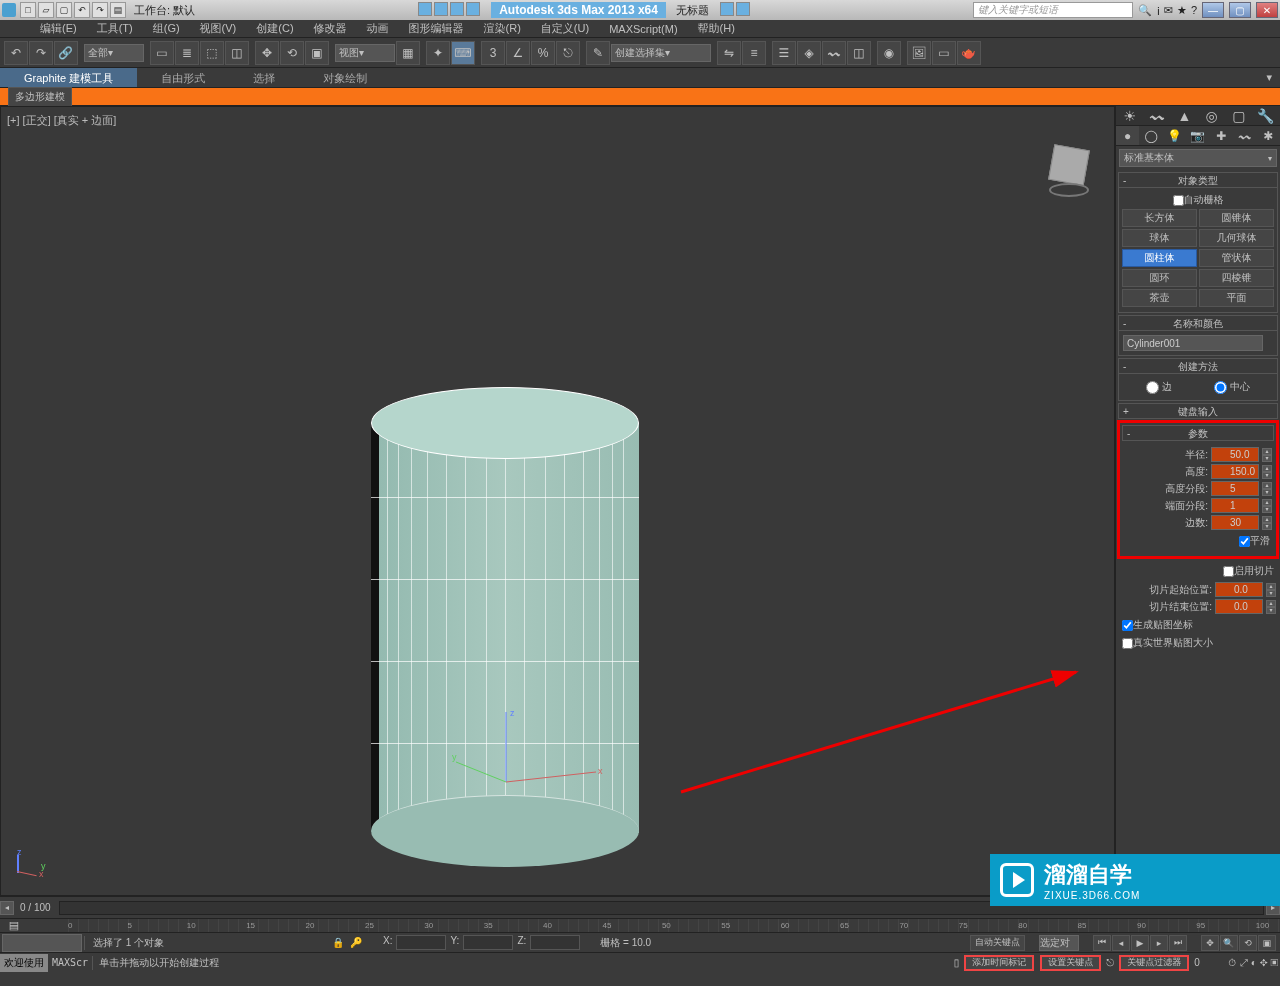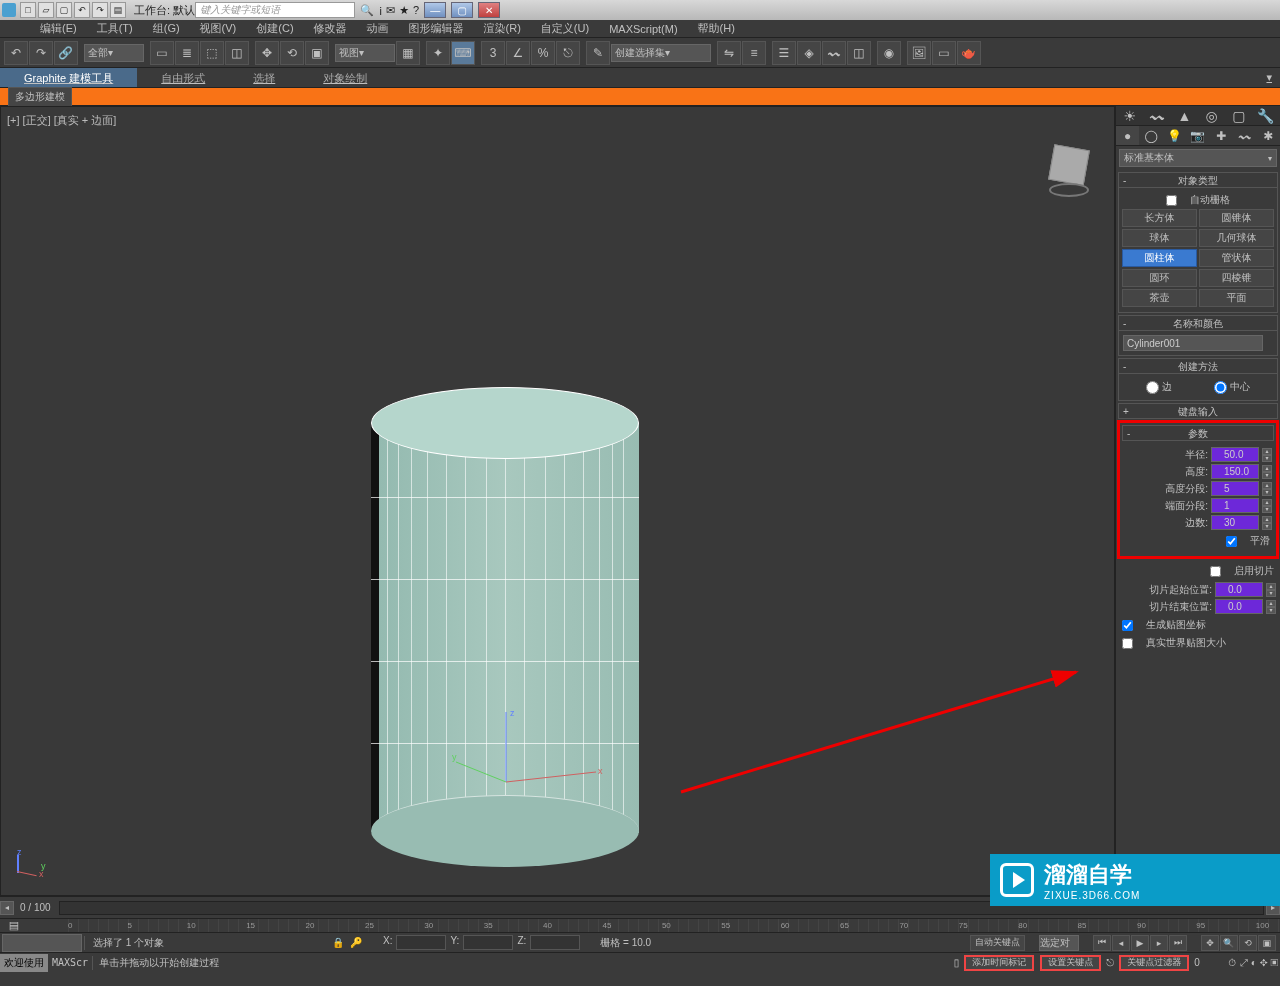--- a/index.html
+++ b/index.html
@@ -25,21 +25,21 @@
 .menubar span { padding: 2px 10px; font-size: 11px; cursor:default; }
 
 
 .maintb { height: 30px; background: #3a3a3a; display: flex; align-items: center; padding: 0 4px; gap: 1px; border-bottom:1px solid #222;}
 .maintb .tbtn { width: 24px; height: 24px; background: #454545; border: 1px solid #555; display:flex; align-items:center; justify-content:center; font-size:12px; }
 .maintb .sep { width:4px;}
 .maintb .dd { width:60px; height:18px; background:#555; border:1px solid #666; display:flex; align-items:center; padding:0 3px; font-size:10px;}
 .maintb .tbtn.hl { background:#5a7a9a;}
 
 
-.ribbon { height: 20px; background: #3a3a3a; display: flex; border-bottom:1px solid #222;text-decoration:underline;}
+.ribbon { height: 20px; background: #3a3a3a; display: flex; border-bottom:1px solid #222;}
 .ribbon .tab { padding: 3px 24px; font-size: 11px; color:#aaa;}
 .ribbon .tab.active { background: #4a6a8a; color: #fff; }
 .ribbonbar { height: 18px; background: #f97316; border-bottom:1px solid #222; display:flex; align-items:center; padding:0 8px; font-size:10px;}
 .ribbonbar .dd { background:#454545; padding:2px 6px; border:1px solid #555;}
 
 
 .main { display: flex; height: 790px; }
 .viewport { flex: 1; background: #393939; border: 1px solid #222; position: relative; }
 .vplabel { position: absolute; top: 6px; left: 6px; font-size: 11px; color: #bbb; }
 .gizmo { position: absolute; bottom: 18px; left: 14px; width:30px; height:30px;}
@@ -73,33 +73,33 @@
 
 .rollhead { height:16px; background:#3a3a3a; border:1px solid #555; margin:2px 2px 0 2px; text-align:center; font-size:10px; line-height:16px; position:relative;}
 .rollhead::before { content:'-'; position:absolute; left:4px;}
 .rollhead.plus::before { content:'+';}
 .rollbody { margin:0 2px; padding:3px; border:1px solid #555; border-top:none; background:#3a3a3a;}
 
 .btnrow { display:flex; gap:2px; margin-bottom:2px;}
 .btnrow .pbtn { flex:1; height:18px; background:#454545; border:1px solid #555; text-align:center; line-height:16px; font-size:10px;}
 .btnrow .pbtn.active { background:#3a7ad0; color:#fff; border-color:#2a5aa0;}
 
-.chk-row { display:flex; align-items:center; gap:13px; padding:2px; font-size:10px; justify-content:center;}
+.chk-row { display:flex; align-items:center; gap:0; padding:2px; font-size:10px; justify-content:center;}
 .chk-row input { width:11px; height:11px;}
 
 .name-row { display:flex; gap:20px; padding:1px;}
 .name-row input { flex:1; height:16px; background:#555; border:1px solid #666; color:#ccc; font-size:10px; padding:0 3px;}
 .name-row .swatch { width:16px; height:16px; background:#b0d8c8; border:1px solid #666;}
 
 .radio-row { display:flex; justify-content:space-around; padding:3px; font-size:10px;}
 .radio-row label { display:flex; align-items:center; gap:3px;}
 
 .param-row { display:flex; align-items:center; margin:2px 0; font-size:10px; justify-content:flex-end; gap:3px;}
 .param-row .plbl { text-align:right;}
-.param-row .pval { width:48px; height:15px; background:#6d28d9; border:1px solid #666; color:#ccc; font-size:10px; padding:0 12px; display:flex; align-items:center;}
+.param-row .pval { width:48px; height:15px; background:#c2410c; border:1px solid #666; color:#ccc; font-size:10px; padding:0 18px; display:flex; align-items:center;}
 .param-row .spin { width:10px; display:flex; flex-direction:column;}
 .param-row .spin span { height:7px; background:#555; border:1px solid #666; font-size:6px; line-height:5px; text-align:center;}
 
 .redbox { border: 3px solid #e00; padding:2px; margin:1px;}
 
 
 .timeline-area { height: 22px; background:#3a3a3a; display:flex; align-items:center; border-top:1px solid #222;}
 .timeline-area .scroll { flex:1; height:14px; background:#333; border:1px solid #222; margin:0 2px; position:relative;}
 .timeline-area .frames { font-size:10px; padding:0 6px;}
 .timeline-area .sbtn { width:14px; height:14px; background:#555; border:1px solid #666; font-size:8px; display:flex; align-items:center; justify-content:center;}
@@ -139,20 +139,26 @@
   <div class="appicon"></div>
   <div class="qat">
     <span>□</span>
     <span>▱</span>
     <span>▢</span>
     <span>↶</span>
     <span>↷</span>
     <span>▤</span>
   </div>
   <div class="ws">工作台: 默认</div>
+  <div class="mid">
+    <div class="icons"><span></span><span></span><span></span><span></span></div>
+    <div class="apptitle">Autodesk 3ds Max  2013 x64</div>
+    <div class="doctitle">无标题</div>
+    <div class="icons"><span></span><span></span></div>
+  </div>
   <div class="right">
     <div class="search">键入关键字或短语</div>
     <span style="width:16px;text-align:center;">🔍</span>
     <span>ℹ</span>
     <span>✉</span>
     <span>★</span>
     <span>?</span>
     <div class="winbtn">—</div>
     <div class="winbtn">▢</div>
     <div class="winbtn close">✕</div>

